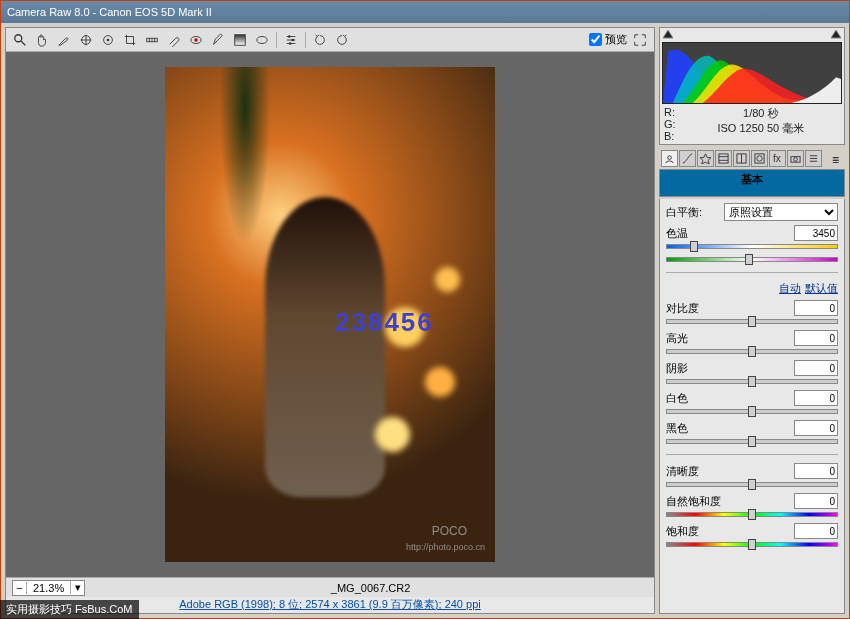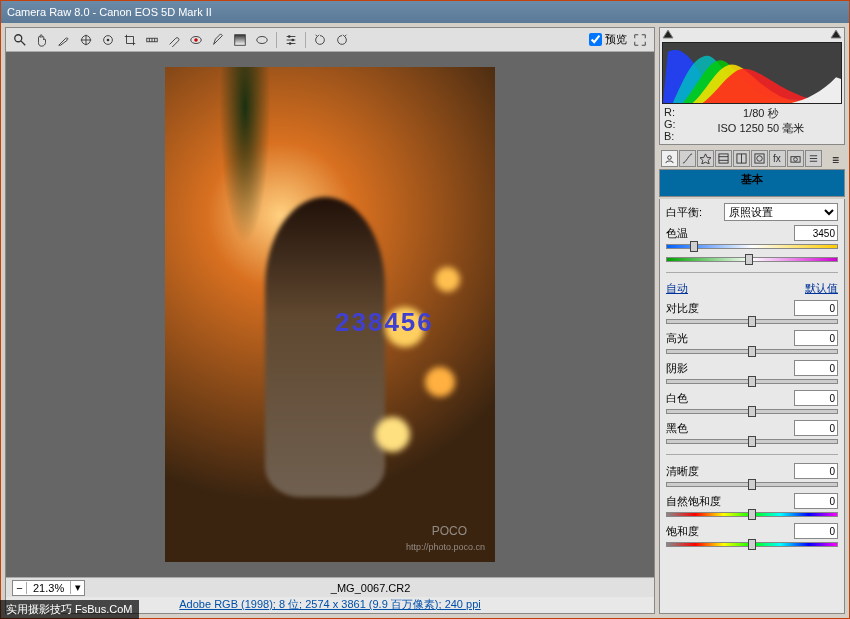--- a/index.html
+++ b/index.html
@@ -56,21 +56,21 @@
 .slider-head .lbl { font-size: 11px; }
 .slider-head input { width: 44px; height: 16px; border: 1px solid #888; text-align: right; padding-right: 2px; font-size: 10px; }
 .track { height: 9px; position: relative; }
 .track-bg { position: absolute; left: 0; right: 0; top: 2px; height: 5px; border: 1px solid #888; }
 .track-bg.temp { background: linear-gradient(90deg, #0060ff, #fff 50%, #ffcc00); }
 .track-bg.tint { background: linear-gradient(90deg, #00a000, #fff 50%, #d000d0); }
 .track-bg.grey { background: #ccc; }
 .track-bg.sat { background: linear-gradient(90deg,#888,#f00,#ff0,#0f0,#0ff,#00f,#f0f); }
 .thumb { position: absolute; top: -1px; width: 8px; height: 11px; background: #d0d0d0; border: 1px solid #444; transform: translateX(-50%); cursor: pointer; }
 .sec-sep { height: 1px; background: #aaa; margin: 4px 0; }
-.link-row { display: flex; justify-content: space-between; gap: 33px; }
+.link-row { display: flex; justify-content: flex-end; gap: 4px; }
 .link-row span { color: #003399; text-decoration: underline; cursor: pointer; font-size: 11px; }
 .buttons { display: flex; gap: 6px; padding: 6px 2px 2px; justify-content: flex-end; }
 .btn { height: 22px; padding: 0 10px; border: 1px solid #666; background: linear-gradient(#fdfdfd,#e0e0e0); cursor: pointer; font-size: 11px; min-width: 52px; }
 .corner-wm { position: absolute; left: 0; bottom: 0; background: rgba(0,0,0,.7); color: #fff; padding: 2px 6px; font-size: 11px; }
 </style>
 </head>
 <body>
 
 <div class="window">
   <div class="titlebar">

